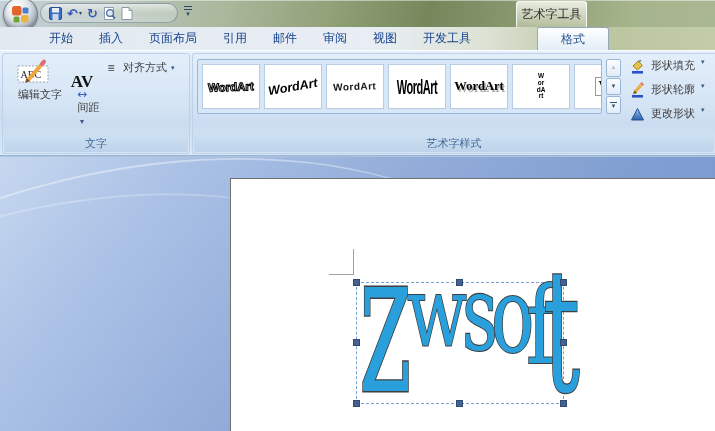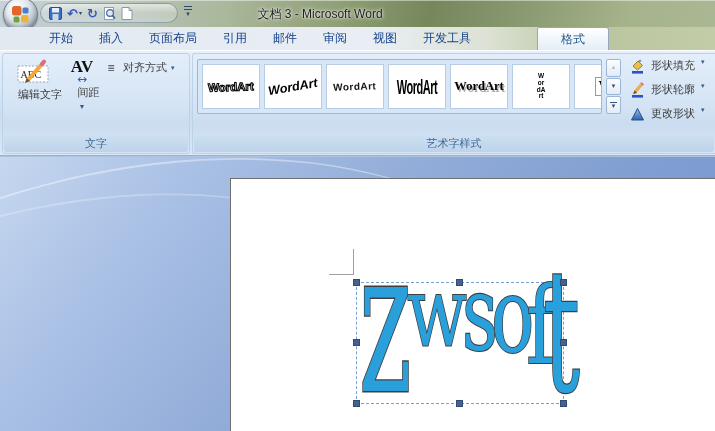--- a/index.html
+++ b/index.html
@@ -74,21 +74,21 @@
     background:linear-gradient(#cde0f2,#bed3ea);border-radius:0 0 3px 3px;
     font-size:11px;color:#3e6796;text-align:center;line-height:17px;white-space:nowrap;overflow:hidden;
   }
   .g-text{left:2px;width:188px;}
   .g-styles{left:192px;width:523px;border-right:none;border-radius:3px 0 0 3px;}
   
   .btn-big{position:absolute;top:3px;display:flex;flex-direction:column;align-items:center;font-size:11px;color:#3b3b3b;}
   .btn-big .lbl{margin-top:2px;white-space:nowrap;margin-left:13px;}
   .edit-text-btn{left:3px;width:55px;}
   .spacing-btn{left:60px;width:38px;}
-  .av{font-family:"Liberation Serif",serif;font-weight:bold;font-size:17px;color:#111;line-height:16px;margin-top:2px;}
+  .av{font-family:"Liberation Serif",serif;font-weight:bold;font-size:17px;color:#111;line-height:16px;margin-top:17px;}
   .lr-arrow{color:#2e5fc0;font-size:12px;line-height:8px;font-family:"DejaVu Sans",sans-serif;}
   .drop-under{font-size:7px;color:#3c5a84;margin-top:3px;}
   .small-col{position:absolute;left:100px;top:5px;width:86px;display:flex;flex-direction:column;gap:5px;}
   .btn-small{display:flex;align-items:center;gap:4px;height:17px;font-size:11px;color:#3b3b3b;white-space:nowrap;}
   .ic16{width:16px;height:16px;display:flex;align-items:center;justify-content:center;flex:none;}
   .aa-ic{font-family:"Liberation Serif",serif;font-weight:bold;font-size:9px;border-top:1px dotted #777;line-height:10px;}
   .ab-ic{font-family:"Liberation Serif",serif;font-weight:bold;font-size:9px;}
   .ab-ic .rot{color:#2e5fc0;font-family:"DejaVu Sans",sans-serif;}
   .align-ic{font-size:12px;color:#3c3c3c;}
   .chev8{font-size:7px;color:#3c5a84;}
@@ -189,22 +189,22 @@
         <path d="M1 .5 H8 L11 3.5 V12.5 H1 Z" fill="#ffffff" stroke="#8a98a8"></path>
         <path d="M8 .5 V3.5 H11" fill="none" stroke="#8a98a8"></path>
       </svg>
     </span>
   </div>
   <div class="qat-custom">
     <div class="bar"></div>
       <div class="chev">▼</div>
   </div>
 
-  <div class="win-title">文档 3 - Microsoft Word</div>
-
+
+  <div class="ctx-chip">艺术字工具</div>
 </div>
 
 <div class="tabrow">
   <div class="tabs">
     <span class="tab">开始</span>
     <span class="tab">插入</span>
     <span class="tab">页面布局</span>
     <span class="tab">引用</span>
     <span class="tab">邮件</span>
     <span class="tab">审阅</span>

